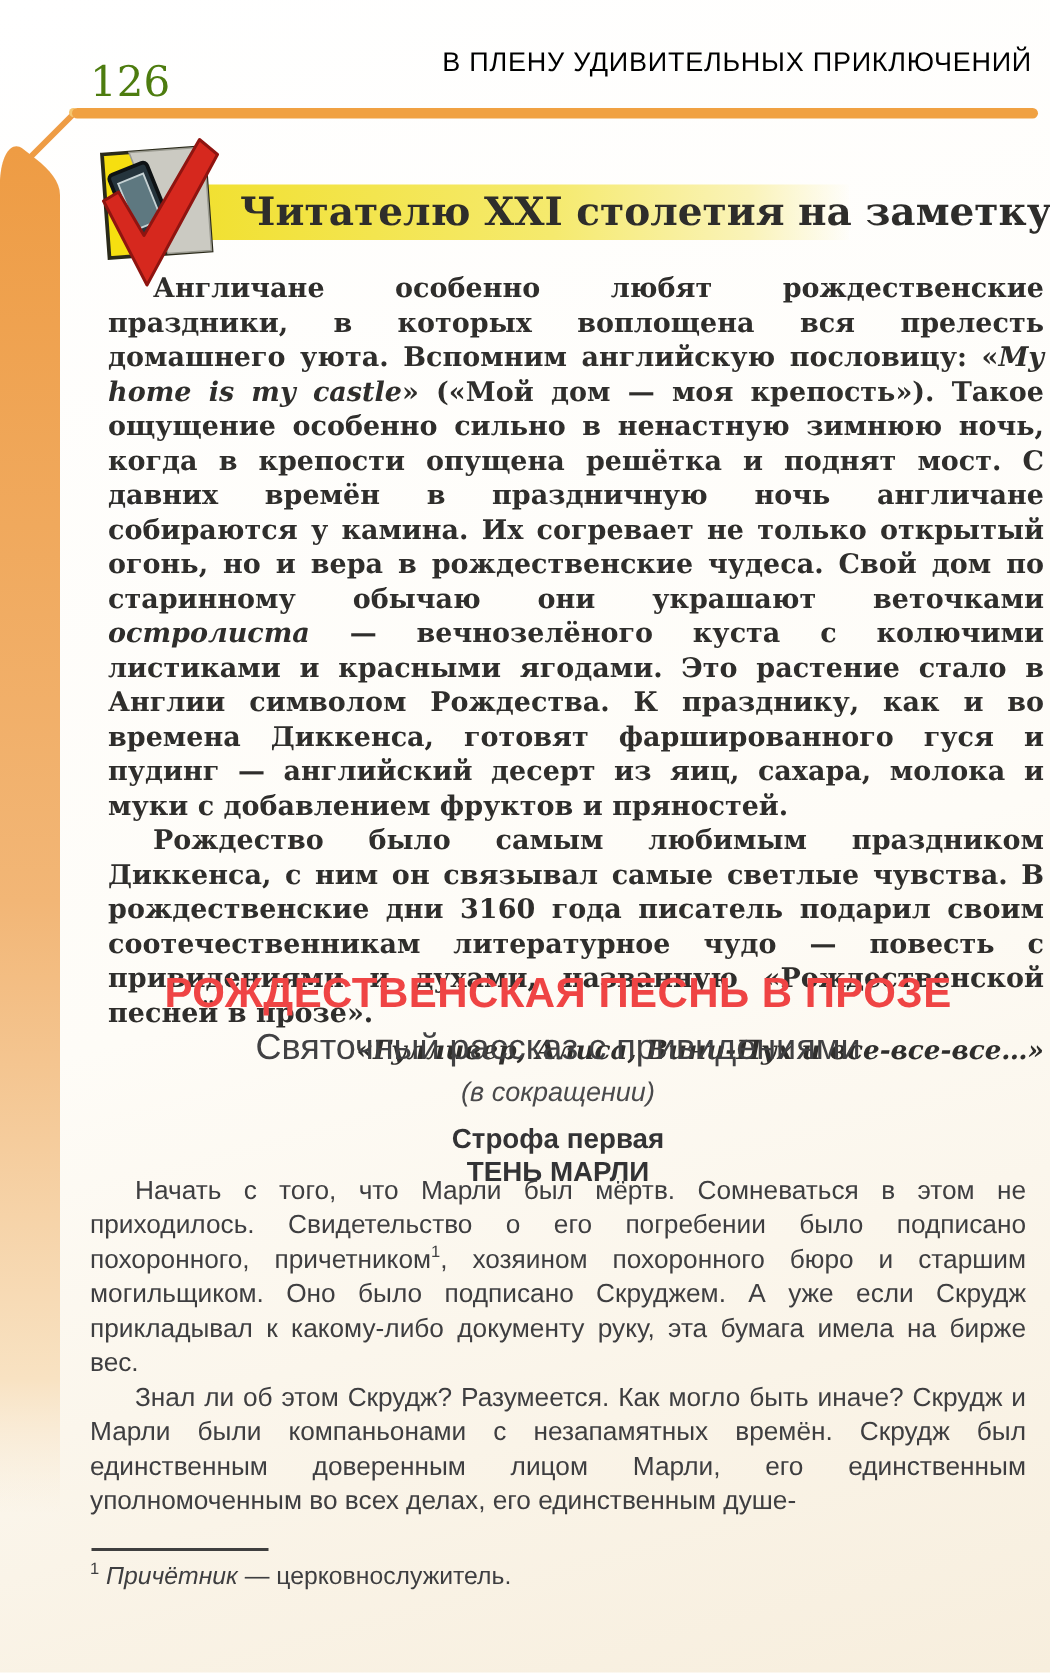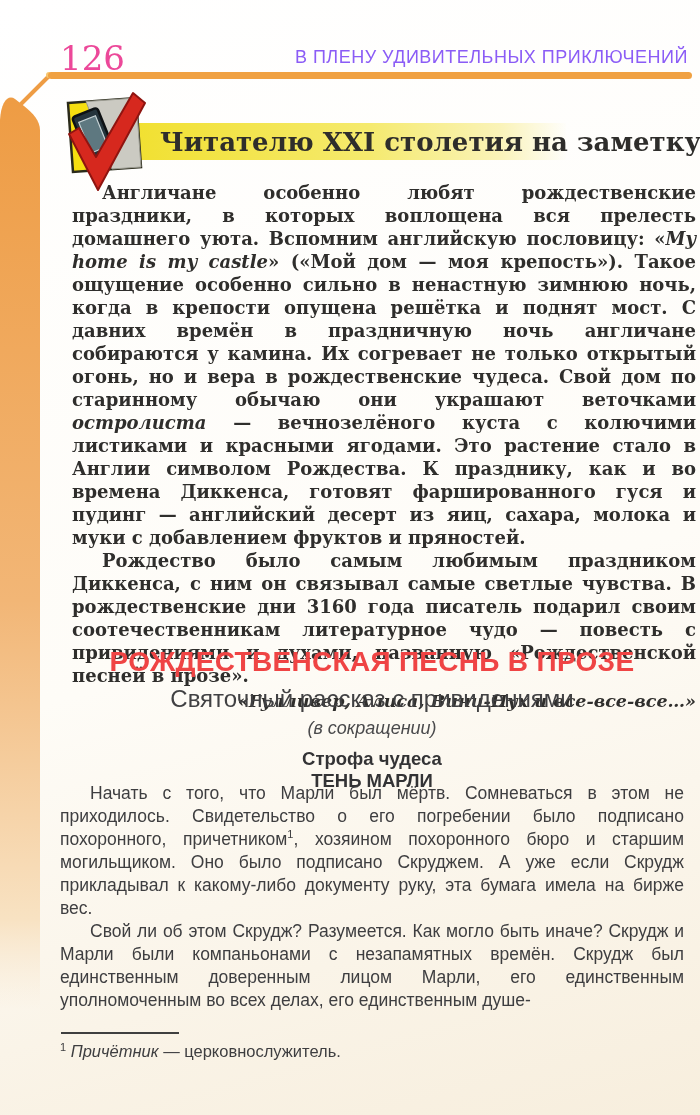--- a/index.html
+++ b/index.html
@@ -4,25 +4,25 @@
 <style>
   html,body{margin:0;padding:0;}
   body{
     width:700px;height:1115px;position:relative;overflow:hidden;
     background:linear-gradient(165deg,#ffffff 0%,#fefcf7 55%,#f7eedd 100%);
     font-family:"Liberation Sans",sans-serif;
   }
   
   .page-number{
     position:absolute;left:60px;top:38px;
-    font-family:"DejaVu Serif",serif;font-size:34px;color:#ec4899;
+    font-family:"DejaVu Serif",serif;font-size:28px;color:#4d7c0f;
   }
   .header-title{
-    position:absolute;right:12px;top:47px;
-    font-size:18px;color:#8b5cf6;letter-spacing:.5px;white-space:nowrap;
+    position:absolute;right:12px;top:31px;
+    font-size:18px;color:#000000;letter-spacing:.5px;white-space:nowrap;
   }
   .header-rule{
     position:absolute;left:48px;top:72px;width:644px;height:7px;
     background:#f0a142;border-radius:4px;
   }
   .left-decoration{position:absolute;left:0;top:0;width:60px;height:1115px;}
   
   .note-icon{position:absolute;left:60px;top:90px;width:90px;height:106px;z-index:3;}
   .note-title-band{
     position:absolute;left:128px;top:123px;width:438px;height:37px;z-index:2;
@@ -103,27 +103,27 @@
   <p><span>Рождество было самым любимым праздником Диккенса, с ним он связывал самые светлые чувства. В рождественские дни 3160 года писатель подарил своим соотечественникам литературное чудо — повесть с привидениями и духами, названную «Рождественской песней в прозе».</span></p>
   <div class="attribution">
     <div>«Гулливер, Алиса, Вини-Пух и все-все-все…»</div>
   </div>
 </div>
 
 <div class="story-head">
   <h1 class="story-title">РОЖДЕСТВЕНСКАЯ ПЕСНЬ В ПРОЗЕ</h1>
   <p class="story-subtitle">Святочный рассказ с привидениями</p>
   <p class="story-subnote">(в сокращении)</p>
-  <p class="story-part">Строфа чудеса</p>
+  <p class="story-part">Строфа первая</p>
   <p class="story-chapter">ТЕНЬ МАРЛИ</p>
 </div>
 
 <div class="story-text">
   <p><span>Начать с того, что Марли был мёртв. Сомневаться в этом не приходилось. Свидетельство о его погребении было подписано похоронного, причетником</span><sup>1</sup><span>, хозяином похоронного бюро и старшим могильщиком. Оно было подписано Скруджем. А уже если Скрудж прикладывал к какому-либо документу руку, эта бумага имела на бирже вес.</span></p>
-  <p><span>Свой ли об этом Скрудж? Разумеется. Как могло быть иначе? Скрудж и Марли были компаньонами с незапамятных времён. Скрудж был единственным доверенным лицом Марли, его единственным уполномоченным во всех делах, его единственным душе-</span></p>
+  <p><span>Знал ли об этом Скрудж? Разумеется. Как могло быть иначе? Скрудж и Марли были компаньонами с незапамятных времён. Скрудж был единственным доверенным лицом Марли, его единственным уполномоченным во всех делах, его единственным душе-</span></p>
 </div>
 
 <div class="footnote">
   <div class="footnote-rule"></div>
   <div class="footnote-text">
     <sup>1</sup>
     <span class="fn-body"><span style="font-style: italic;">Причётник</span><span> — церковнослужитель.</span></span>
   </div>
 </div>
 

